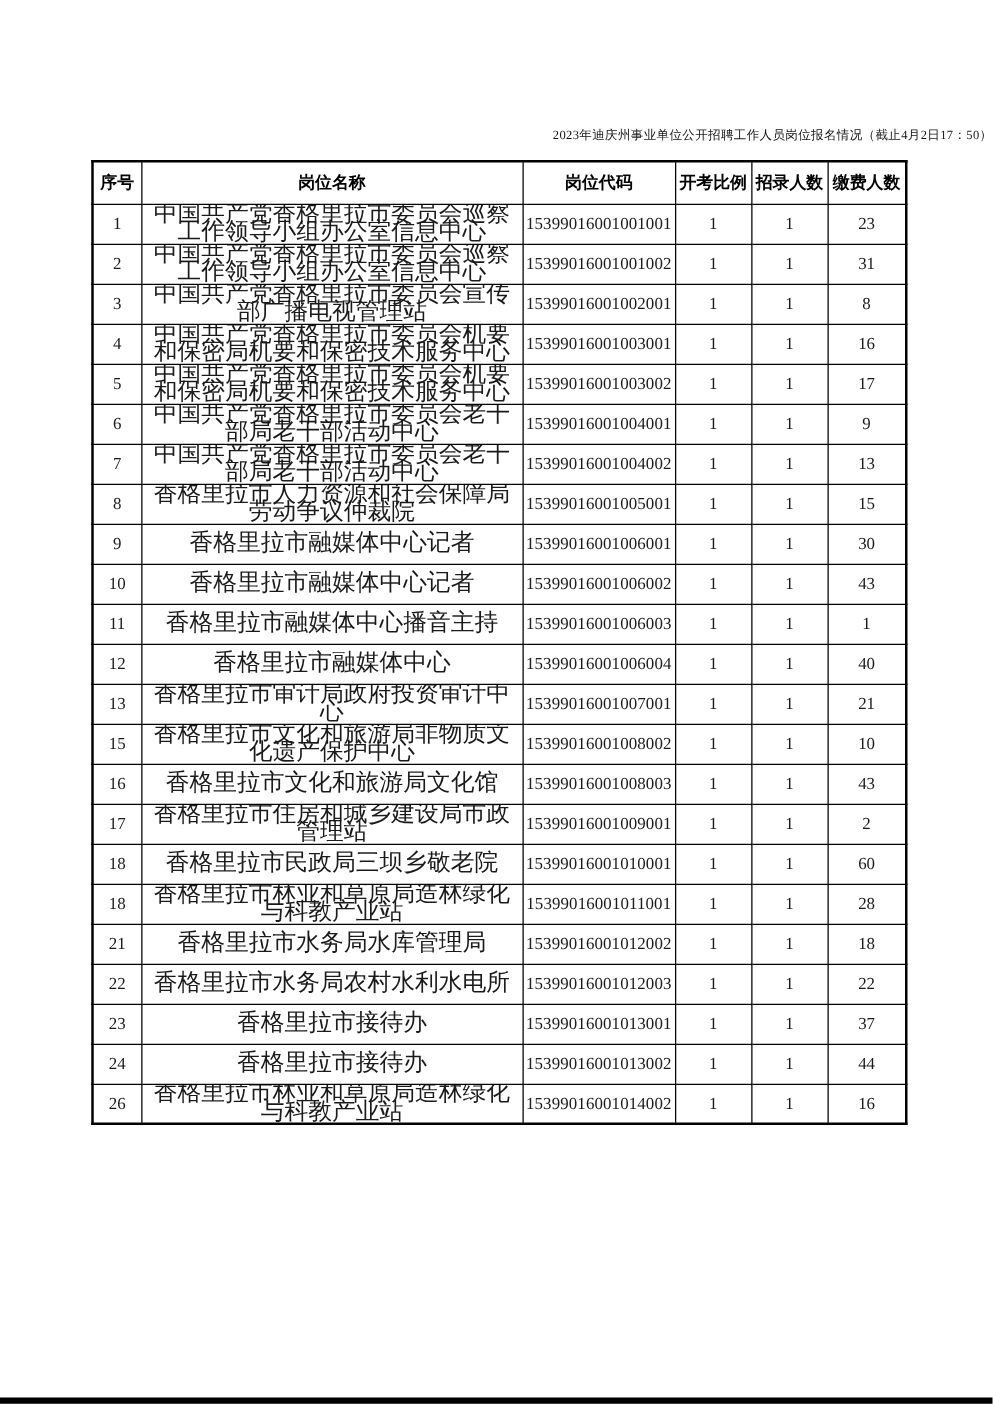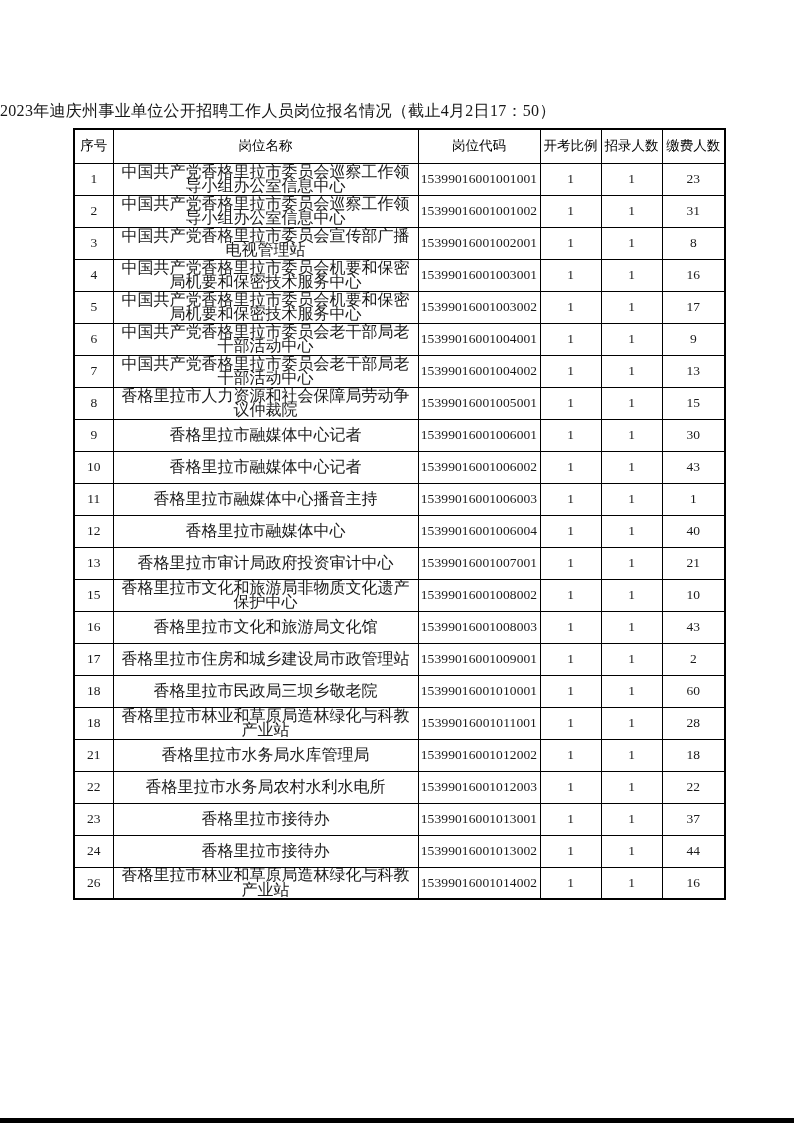--- a/index.html
+++ b/index.html
@@ -9,22 +9,22 @@
     background: #ffffff;
     color: #1a1a1a;
     font-family: "Liberation Serif", "DejaVu Serif", serif;
     overflow: hidden;
   }
   .doc-title {
     position: absolute;
     top: 101px;
     left: 0;
     width: 100%;
-    text-align: left;
-    font-size: 16px;
+    text-align: right;
+    font-size: 10px;
     font-weight: 400;
     letter-spacing: 0.3px;
     color: #161616;
   }
   table.positions {
     position: absolute;
     top: 128px;
     left: 73px;
     width: 651px;
     border-collapse: collapse;
@@ -35,26 +35,26 @@
   table.positions td {
     border: 1.8px solid #000;
     text-align: center;
     vertical-align: middle;
     overflow: hidden;
   }
   table.positions thead tr { height: 34px; }
   table.positions tbody tr { height: 32px; }
   th {
     font-family: "Liberation Sans", "DejaVu Sans", sans-serif;
-    font-weight: 400;
+    font-weight: 700;
     font-size: 13.5px;
     color: #000;
   }
   td.c-idx  { font-size: 13.5px; }
-  td.c-name { font-size: 16px; line-height: 14.5px; padding: 0 2px; }
+  td.c-name { font-size: 19px; line-height: 14.5px; padding: 0 2px; }
   td.c-code { font-size: 13.5px; letter-spacing: 0.1px; }
   td.c-num  { font-size: 13.5px; }
   .scan-edge-bottom {
     position: absolute;
     left: 0;
     bottom: 0;
     width: 100%;
     height: 5px;
     background: #000;
   }

